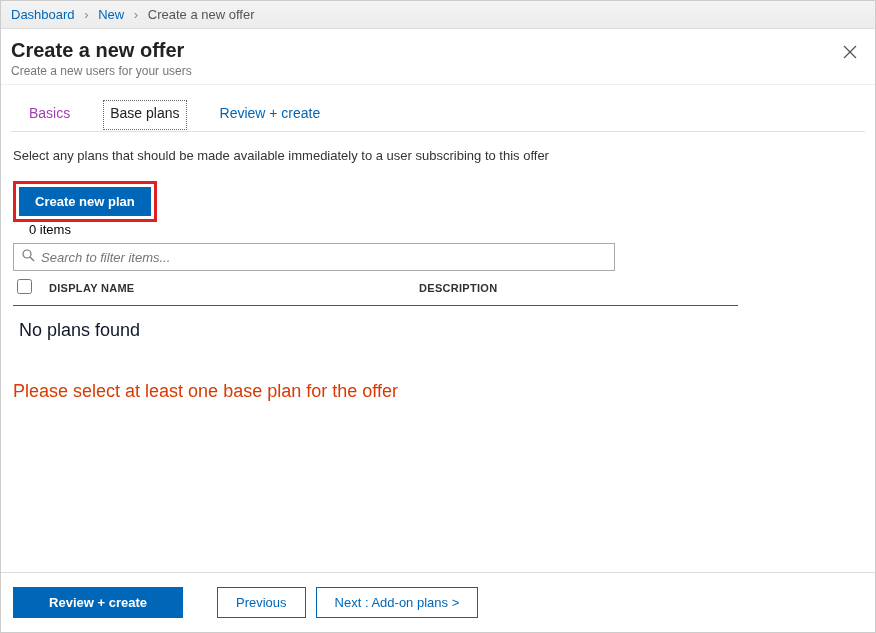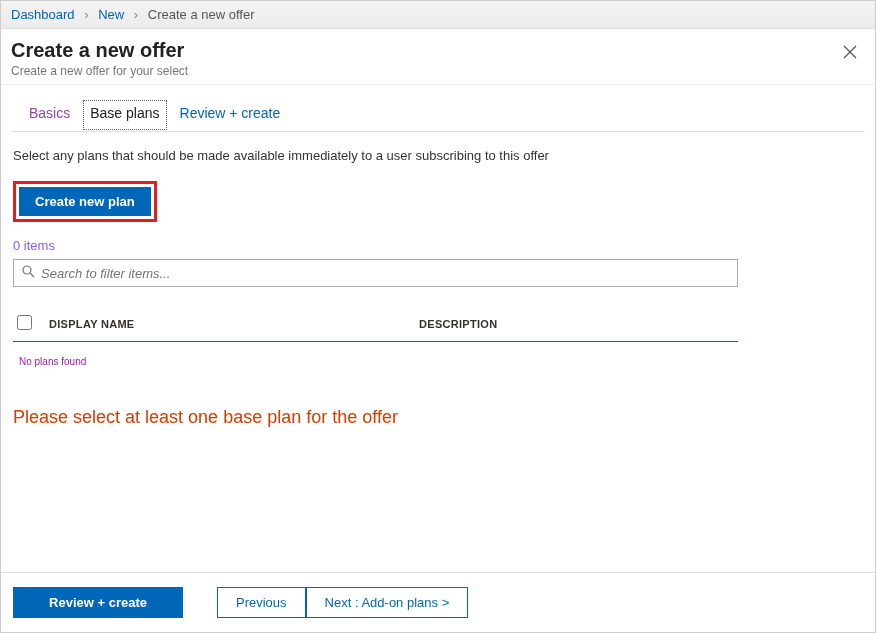--- a/index.html
+++ b/index.html
@@ -56,21 +56,21 @@
       top: 12px;
       cursor: pointer;
       font-size: 16px;
       color: #555;
       background: none;
       border: none;
       padding: 4px;
     }
     .tabs {
       display: flex;
-      gap: 8px;
+      gap: 28px;
       padding: 14px 14px 0 14px;
       border-bottom: 1px solid #e0e0e0;
       margin: 0 10px;
     }
     .tab {
       padding: 6px 4px 10px 4px;
       cursor: pointer;
       font-size: 14px;
       color: #0066b8;
       position: relative;
@@ -92,44 +92,44 @@
     }
     .instruction {
       font-size: 13px;
       color: #333;
       margin-bottom: 18px;
     }
     .create-plan-wrap {
       display: inline-block;
       border: 3px solid #e02020;
       padding: 3px;
-      margin-bottom: 16px;
     }
     .create-plan-btn {
       background: #0066b8;
       color: #fff;
       border: none;
       padding: 7px 16px;
       font-size: 13px;
       font-weight: 600;
       cursor: pointer;
     }
     .item-count {
       font-size: 13px;
-      color: #8b5cf6;
+      color: #000000;
       margin-bottom: 6px;
+      margin-left: 16px;
     }
     .search-box {
-      width: 725px;
+      width: 602px;
       border: 1px solid #aaa;
       padding: 5px 8px;
       display: flex;
       align-items: center;
       gap: 6px;
-      margin-bottom: 20px;
+      margin-bottom: 0;
     }
     .search-box input {
       border: none;
       outline: none;
       flex: 1;
       font-size: 13px;
       font-style: italic;
       color: #666;
     }
     .search-icon {
@@ -151,22 +151,22 @@
     }
     .table-header .col {
       font-size: 11px;
       font-weight: 700;
       letter-spacing: 0.3px;
     }
     .col-name { width: 370px; }
     .col-desc { flex: 1; }
     .no-plans {
       padding: 14px 6px;
-      font-size: 10px;
-      color: #a21caf;
+      font-size: 18px;
+      color: #0f172a;
     }
     .error-msg {
       color: #d83b01;
       font-size: 18px;
       margin-top: 26px;
     }
     .footer {
       border-top: 1px solid #ddd;
       padding: 14px 12px;
       display: flex;
@@ -178,20 +178,21 @@
       color: #fff;
       border: none;
       padding: 8px 28px;
       font-size: 13px;
       font-weight: 600;
       cursor: pointer;
       min-width: 170px;
     }
     .btn-group {
       display: flex;
+      gap: 10px;
     }
     .btn-secondary {
       background: #fff;
       color: #0066b8;
       border: 1px solid #0066b8;
       padding: 7px 18px;
       font-size: 13px;
       cursor: pointer;
     }
   </style>
@@ -201,21 +202,21 @@
 <div class="breadcrumb">
   <a>Dashboard</a>
   <span class="sep">›</span>
   <a>New</a>
   <span class="sep">›</span>
   <span>Create a new offer</span>
 </div>
 
 <div class="header">
   <h1>Create a new offer</h1>
-  <div class="subtitle">Create a new offer for your select</div>
+  <div class="subtitle">Create a new users for your users</div>
   <button class="close-btn">
     <svg width="14" height="14" viewBox="0 0 14 14">
         <line x1="1" y1="1" x2="13" y2="13" stroke="#555" stroke-width="1.2"></line>
         <line x1="13" y1="1" x2="1" y2="13" stroke="#555" stroke-width="1.2"></line>
       </svg>
   </button>
 </div>
 
 <div class="tabs">
   <div class="tab basics">Basics</div>

